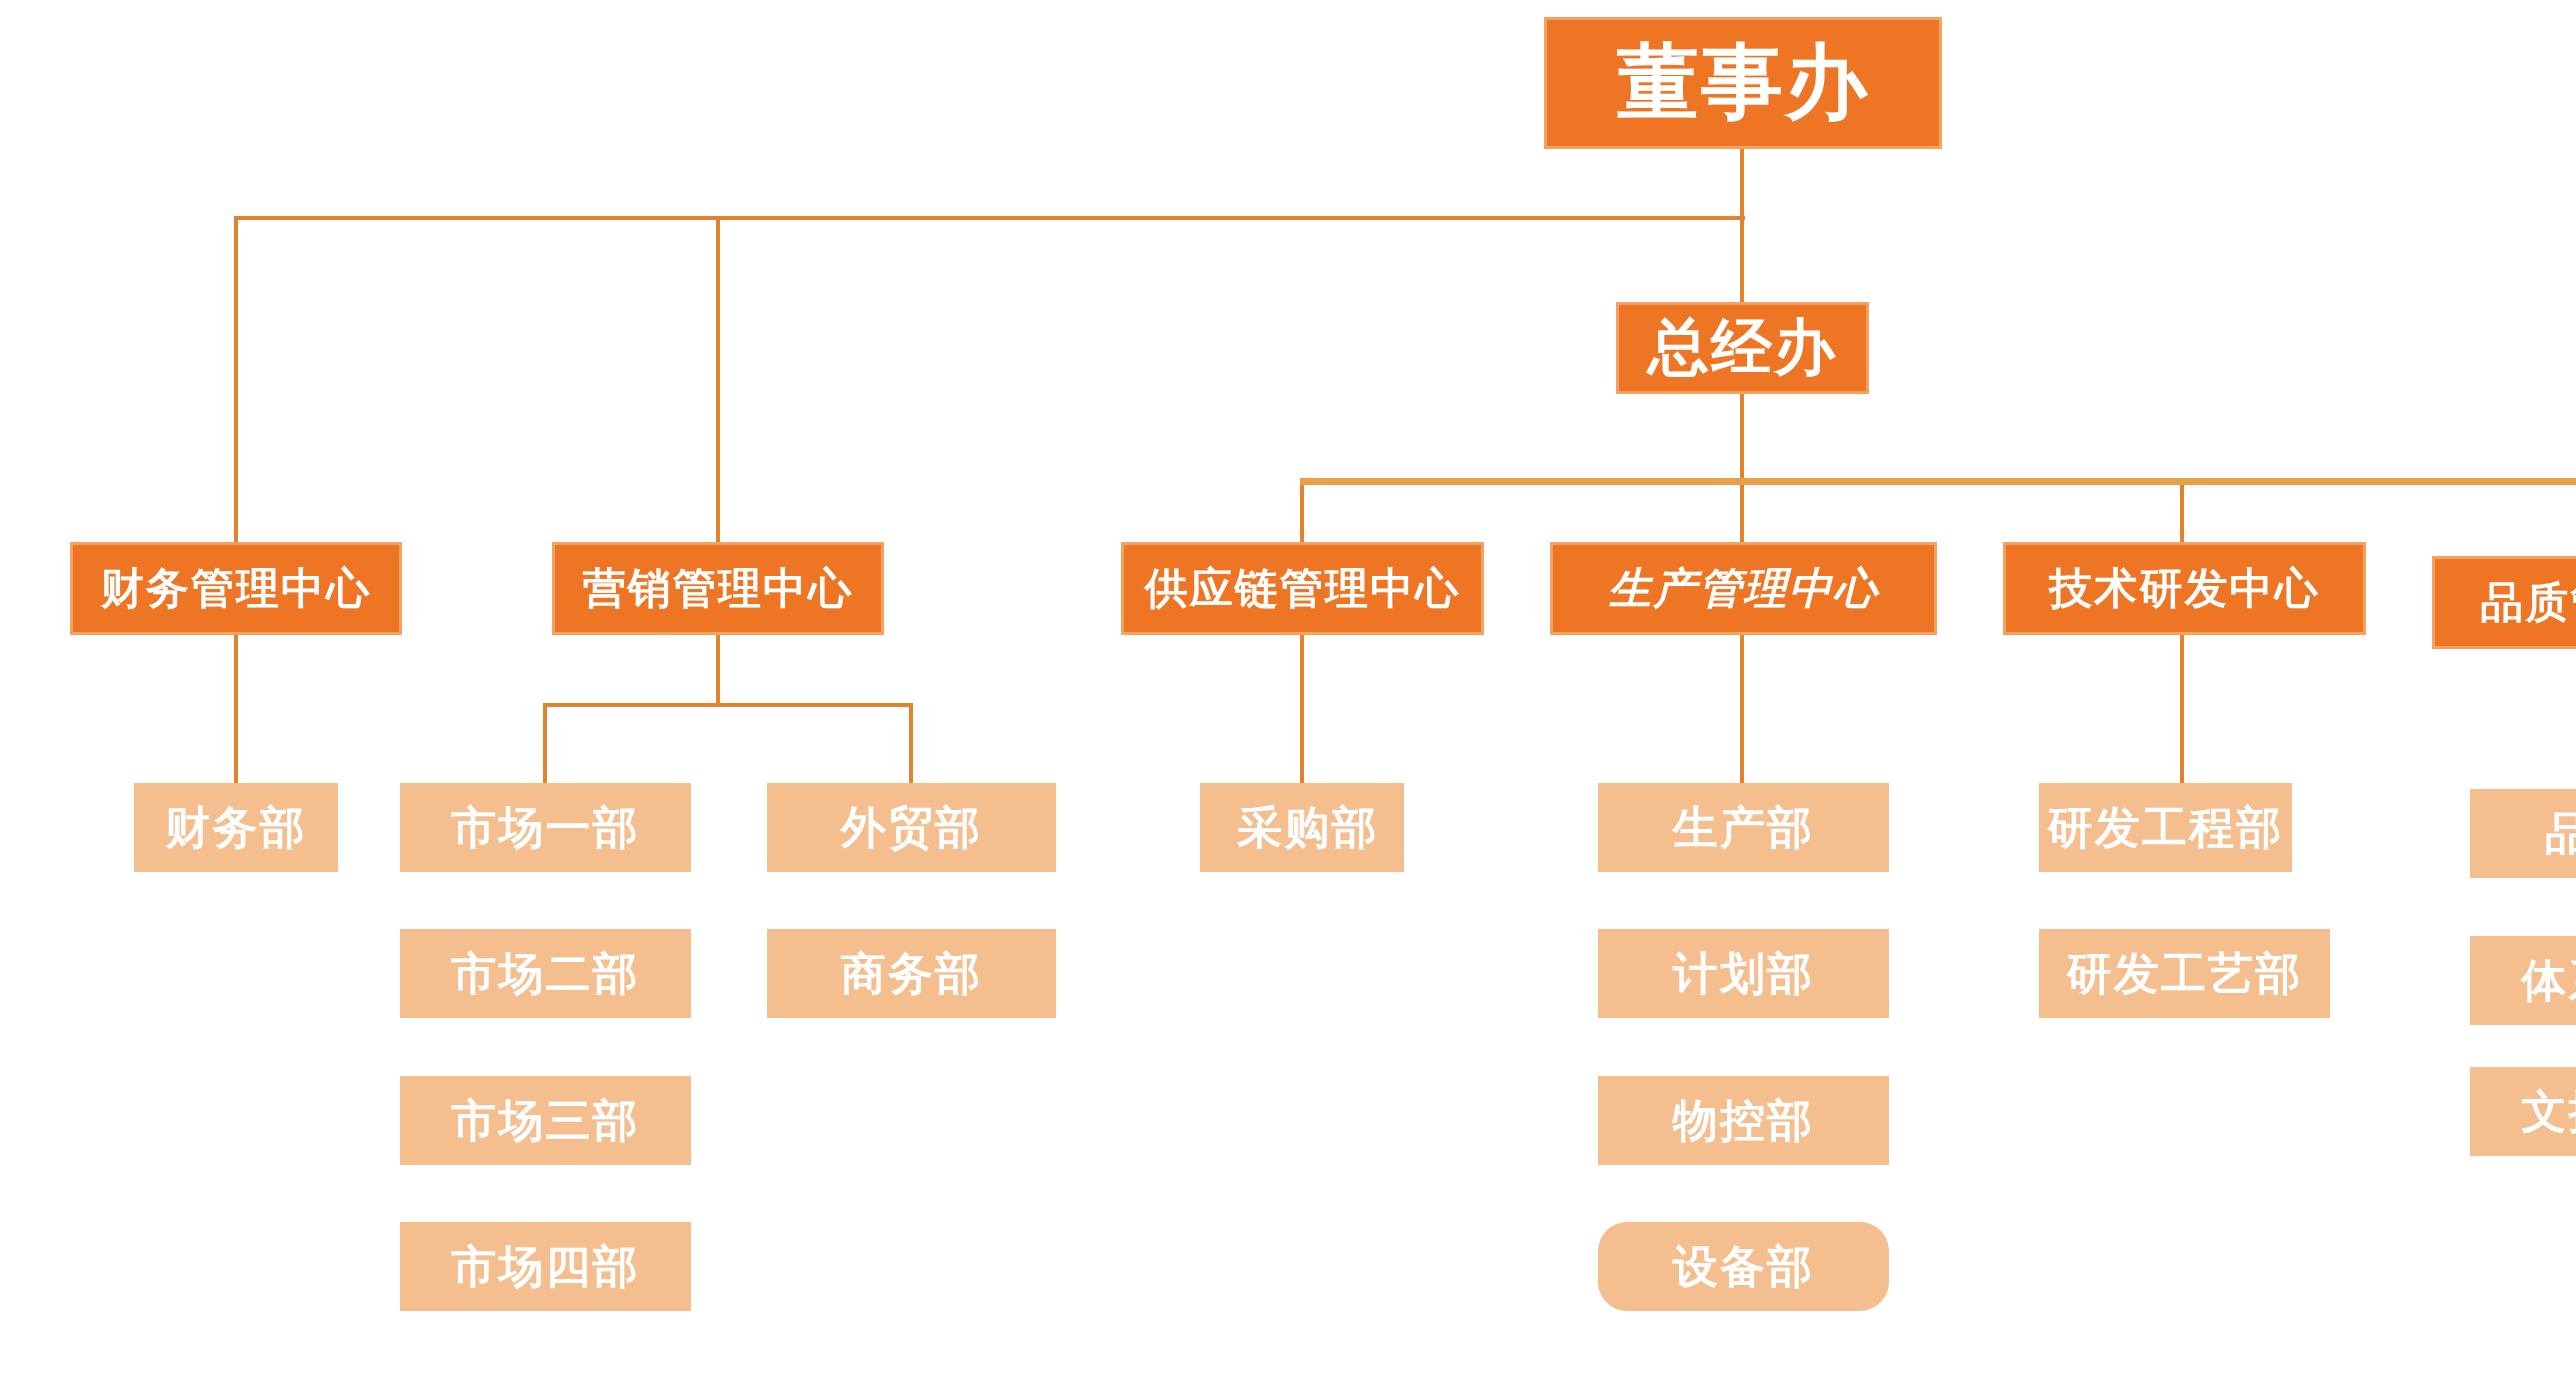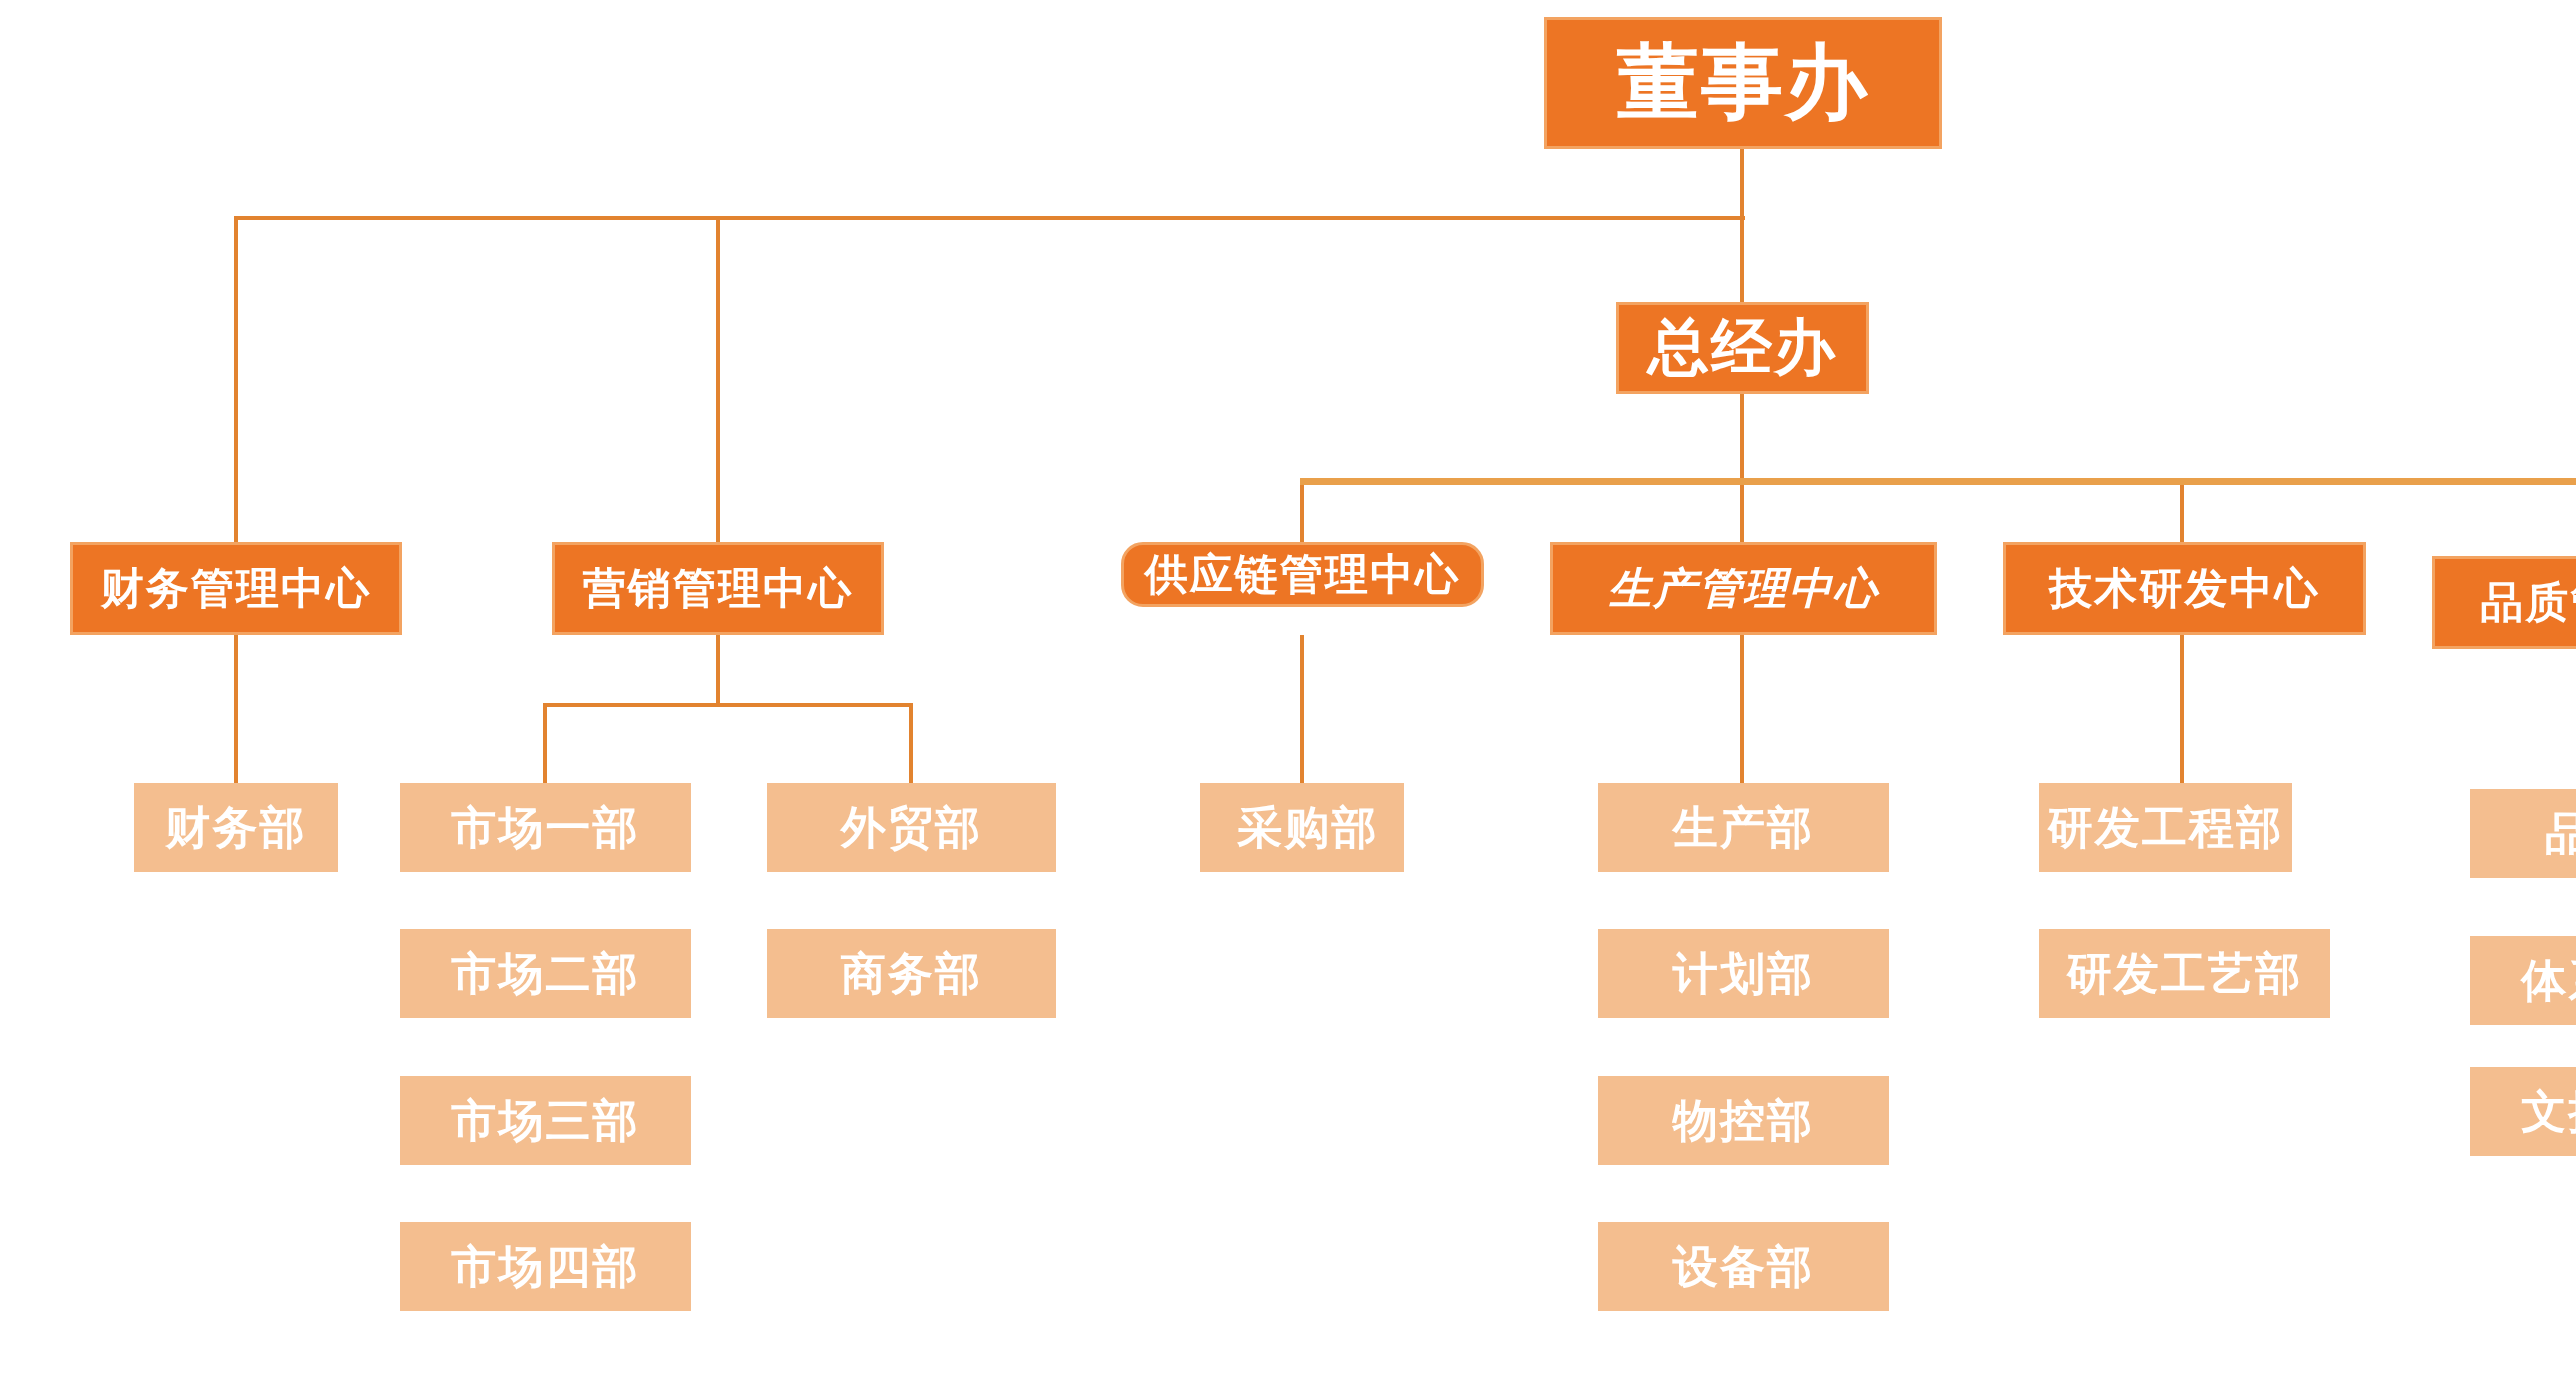--- a/index.html
+++ b/index.html
@@ -72,41 +72,41 @@
   <div class="line" style="left:1300px; top:635px; width:4.1px; height:148px;"></div>
   <div class="line" style="left:1740px; top:635px; width:4.1px; height:148px;"></div>
   <div class="line" style="left:2180px; top:635px; width:4.1px; height:148px;"></div>
 
   <div class="node dark n1" style="left:1544px; top:16.5px; width:398px; height:132px;">董事办</div>
 
   <div class="node dark n2" style="left:1616px; top:302px; width:253px; height:92px;">总经办</div>
 
   <div class="node dark n3" style="left:70px; top:542px; width:332px; height:93px;">财务管理中心</div>
   <div class="node dark n3" style="left:552px; top:542px; width:332px; height:93px;">营销管理中心</div>
-  <div class="node dark n3" style="left:1121px; top:542px; width:363px; height:65px;border-radius:22px;">供应链管理中心</div>
+  <div class="node dark n3" style="left:1121px; top:542px; width:363px; height:93px;">供应链管理中心</div>
   <div class="node dark n3" style="left:1550px; top:542px; width:387px; height:93px;font-style:italic;">生产管理中心</div>
   <div class="node dark n3" style="left:2003px; top:542px; width:363px; height:93px;">技术研发中心</div>
   <div class="node dark n3" style="left:2432px; top:556px; width:367px; height:93px;">品质管理中心</div>
 
   <div class="node light n4" style="left:134px; top:783px; width:204px; height:89px;">财务部</div>
 
   <div class="node light n4" style="left:400px; top:783px; width:291px; height:89px;">市场一部</div>
   <div class="node light n4" style="left:400px; top:929px; width:291px; height:89px;">市场二部</div>
   <div class="node light n4" style="left:400px; top:1076px; width:291px; height:89px;">市场三部</div>
   <div class="node light n4" style="left:400px; top:1222px; width:291px; height:89px;">市场四部</div>
 
   <div class="node light n4" style="left:767px; top:783px; width:289px; height:89px;">外贸部</div>
   <div class="node light n4" style="left:767px; top:929px; width:289px; height:89px;">商务部</div>
 
   <div class="node light n4" style="left:1200px; top:783px; width:204px; height:89px;padding-left:12px;">采购部</div>
 
   <div class="node light n4" style="left:1598px; top:783px; width:291px; height:89px;">生产部</div>
   <div class="node light n4" style="left:1598px; top:929px; width:291px; height:89px;">计划部</div>
   <div class="node light n4" style="left:1598px; top:1076px; width:291px; height:89px;">物控部</div>
-  <div class="node light n4" style="left:1598px; top:1222px; width:291px; height:89px;">设备部</div>
+  <div class="node light n4" style="left:1598px; top:1222px; width:291px; height:89px;border-radius:29px;">设备部</div>
 
   <div class="node light n4" style="left:2039px; top:783px; width:253px; height:89px;">研发工程部</div>
   <div class="node light n4" style="left:2039px; top:929px; width:291px; height:89px;">研发工艺部</div>
 
   <div class="node light n4" style="left:2470px; top:789px; width:291px; height:89px;">品质部</div>
   <div class="node light n4" style="left:2470px; top:936px; width:291px; height:89px;">体系管理</div>
   <div class="node light n4" style="left:2470px; top:1067px; width:291px; height:89px;">文控中心</div>
 
 </div>
 

